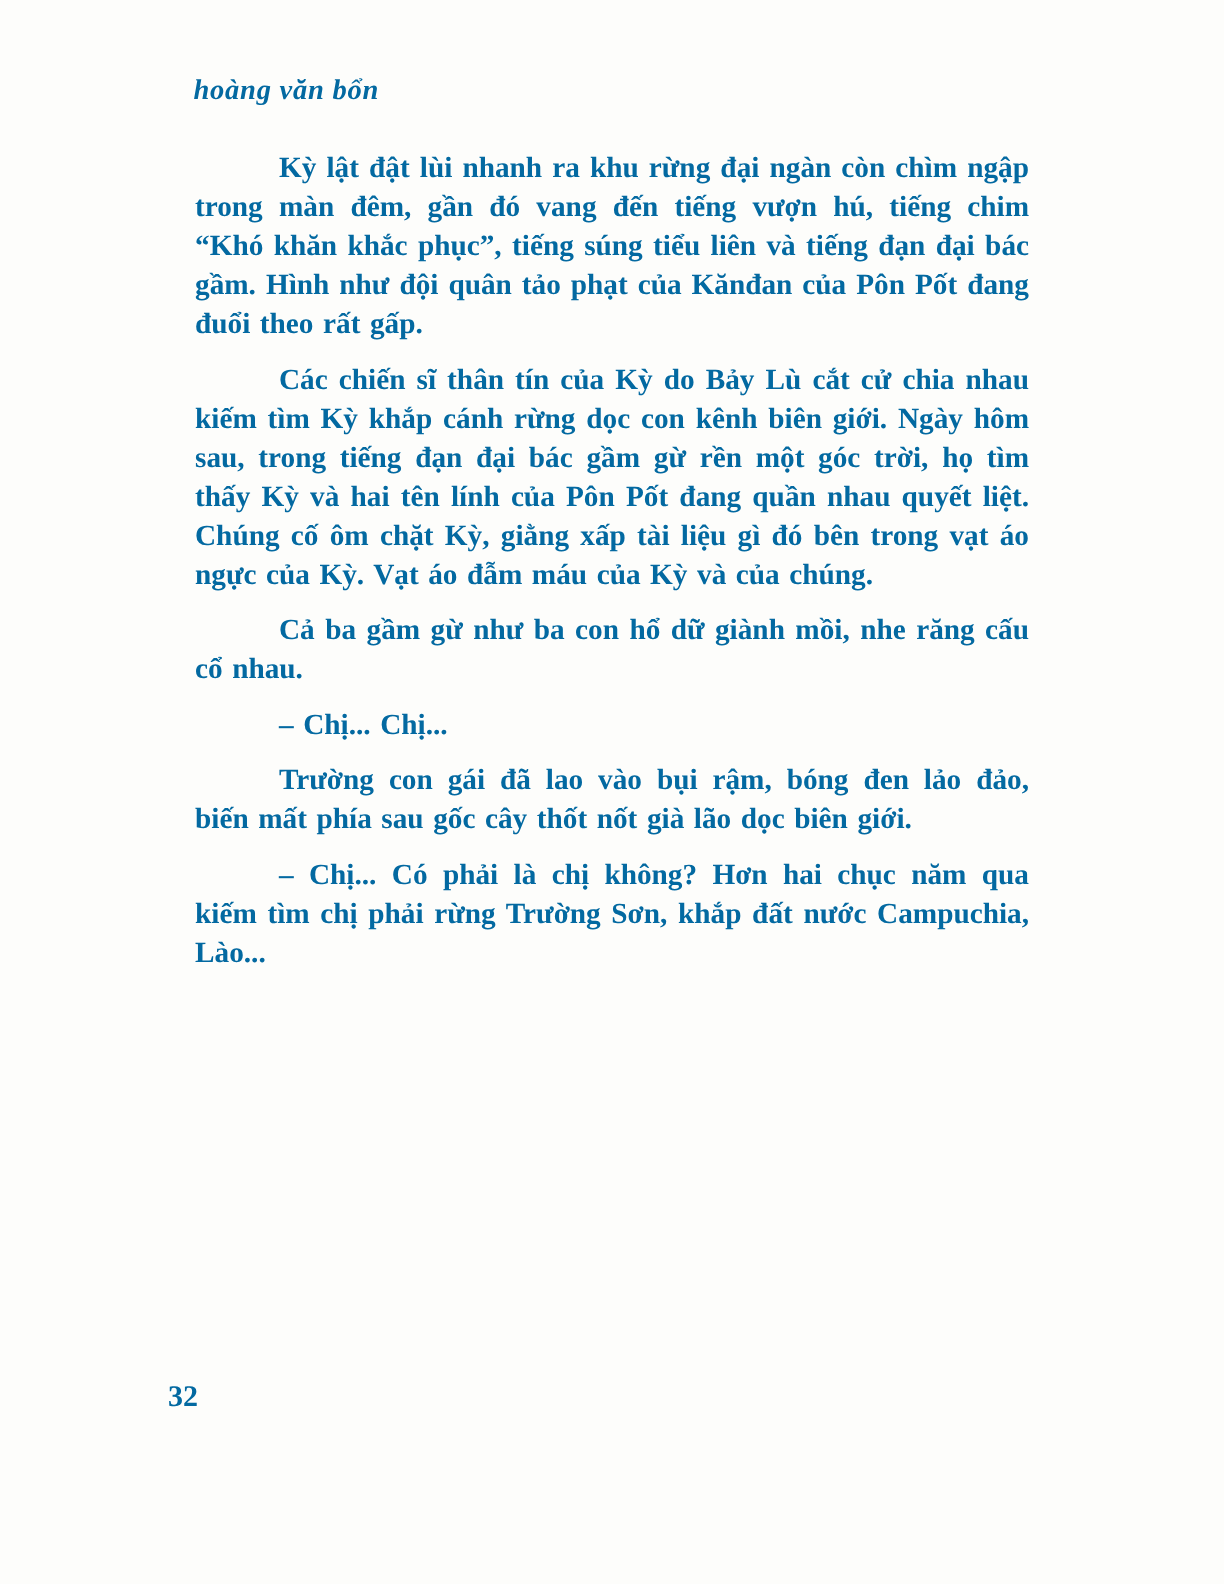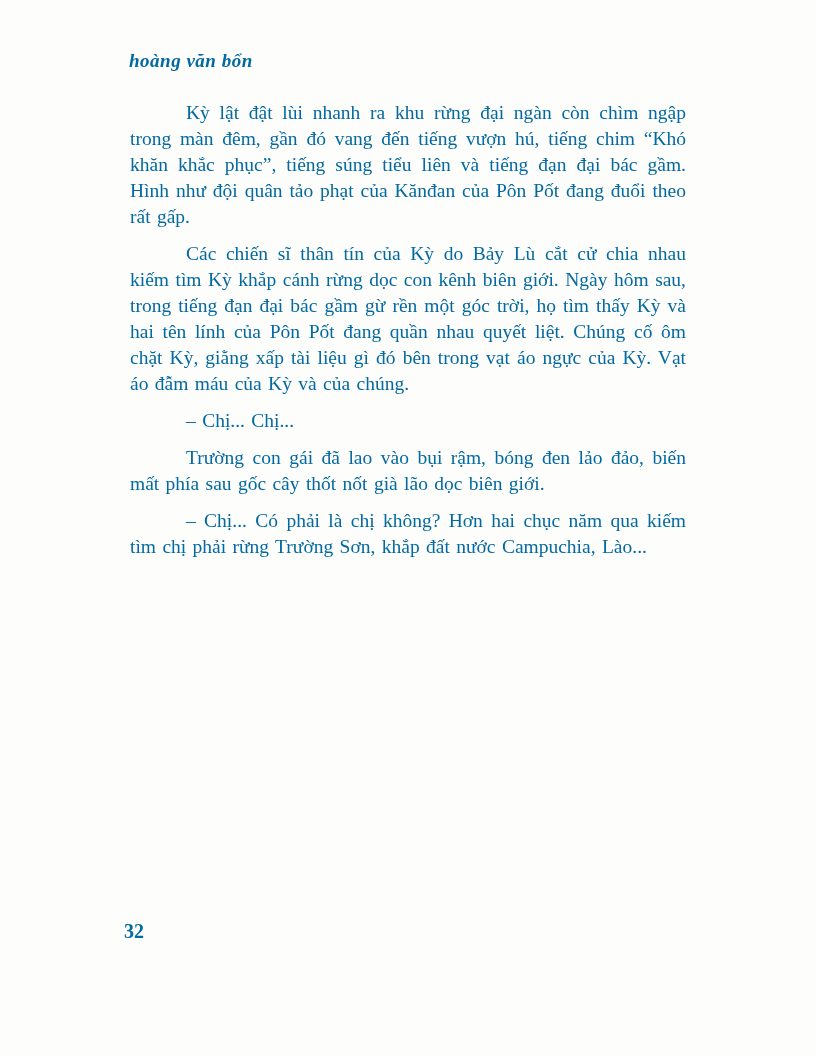--- a/index.html
+++ b/index.html
@@ -33,37 +33,39 @@
     top: 100px;
     width: 556px;
   }
   .text-block p {
     margin: 0 0 11px 0;
     font-size: 19.5px;
     line-height: 26px;
     text-align: justify;
     text-indent: 56px;
     word-spacing: 1.5px;
+    font-weight: bold;
   }
   .page-number {
     position: absolute;
-    left: 124px;
+    left: 112px;
     top: 920px;
     font-size: 20px;
     font-weight: bold;
   }
 </style>
 </head>
 <body>
 
 <div class="page">
   <div class="running-header">hoàng văn bổn</div>
 
   <div class="text-block">
     <p>Kỳ lật đật lùi nhanh ra khu rừng đại ngàn còn chìm ngập trong màn đêm, gần đó vang đến tiếng vượn hú, tiếng chim “Khó khăn khắc phục”, tiếng súng tiểu liên và tiếng đạn đại bác gầm. Hình như đội quân tảo phạt của Kănđan của Pôn Pốt đang đuổi theo rất gấp.</p>
     <p>Các chiến sĩ thân tín của Kỳ do Bảy Lù cắt cử chia nhau kiếm tìm Kỳ khắp cánh rừng dọc con kênh biên giới. Ngày hôm sau, trong tiếng đạn đại bác gầm gừ rền một góc trời, họ tìm thấy Kỳ và hai tên lính của Pôn Pốt đang quần nhau quyết liệt. Chúng cố ôm chặt Kỳ, giằng xấp tài liệu gì đó bên trong vạt áo ngực của Kỳ. Vạt áo đẫm máu của Kỳ và của chúng.</p>
+    <p>Cả ba gầm gừ như ba con hổ dữ giành mồi, nhe răng cấu cổ nhau.</p>
     <p>– Chị... Chị...</p>
     <p>Trường con gái đã lao vào bụi rậm, bóng đen lảo đảo, biến mất phía sau gốc cây thốt nốt già lão dọc biên giới.</p>
     <p>– Chị... Có phải là chị không? Hơn hai chục năm qua kiếm tìm chị phải rừng Trường Sơn, khắp đất nước Campuchia, Lào...</p>
   </div>
 
   <div class="page-number">32</div>
 </div>
 
 </body></html>

